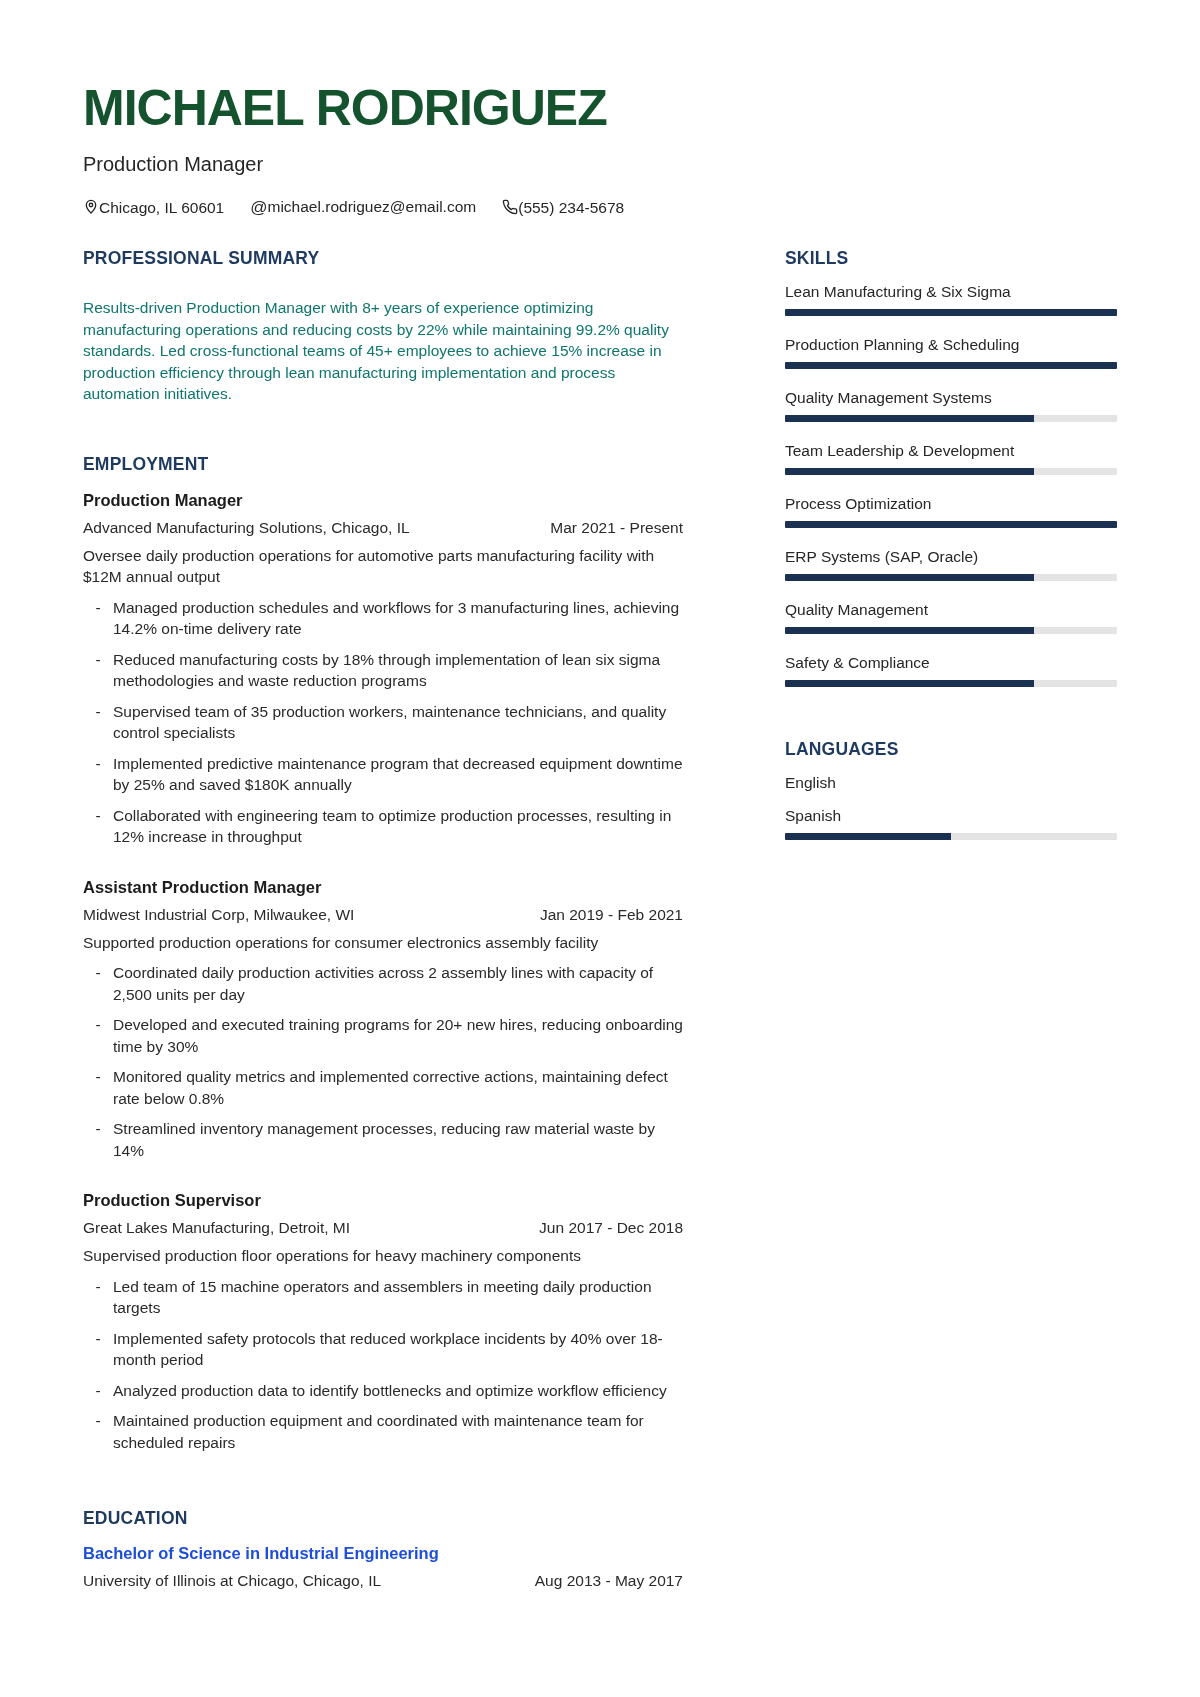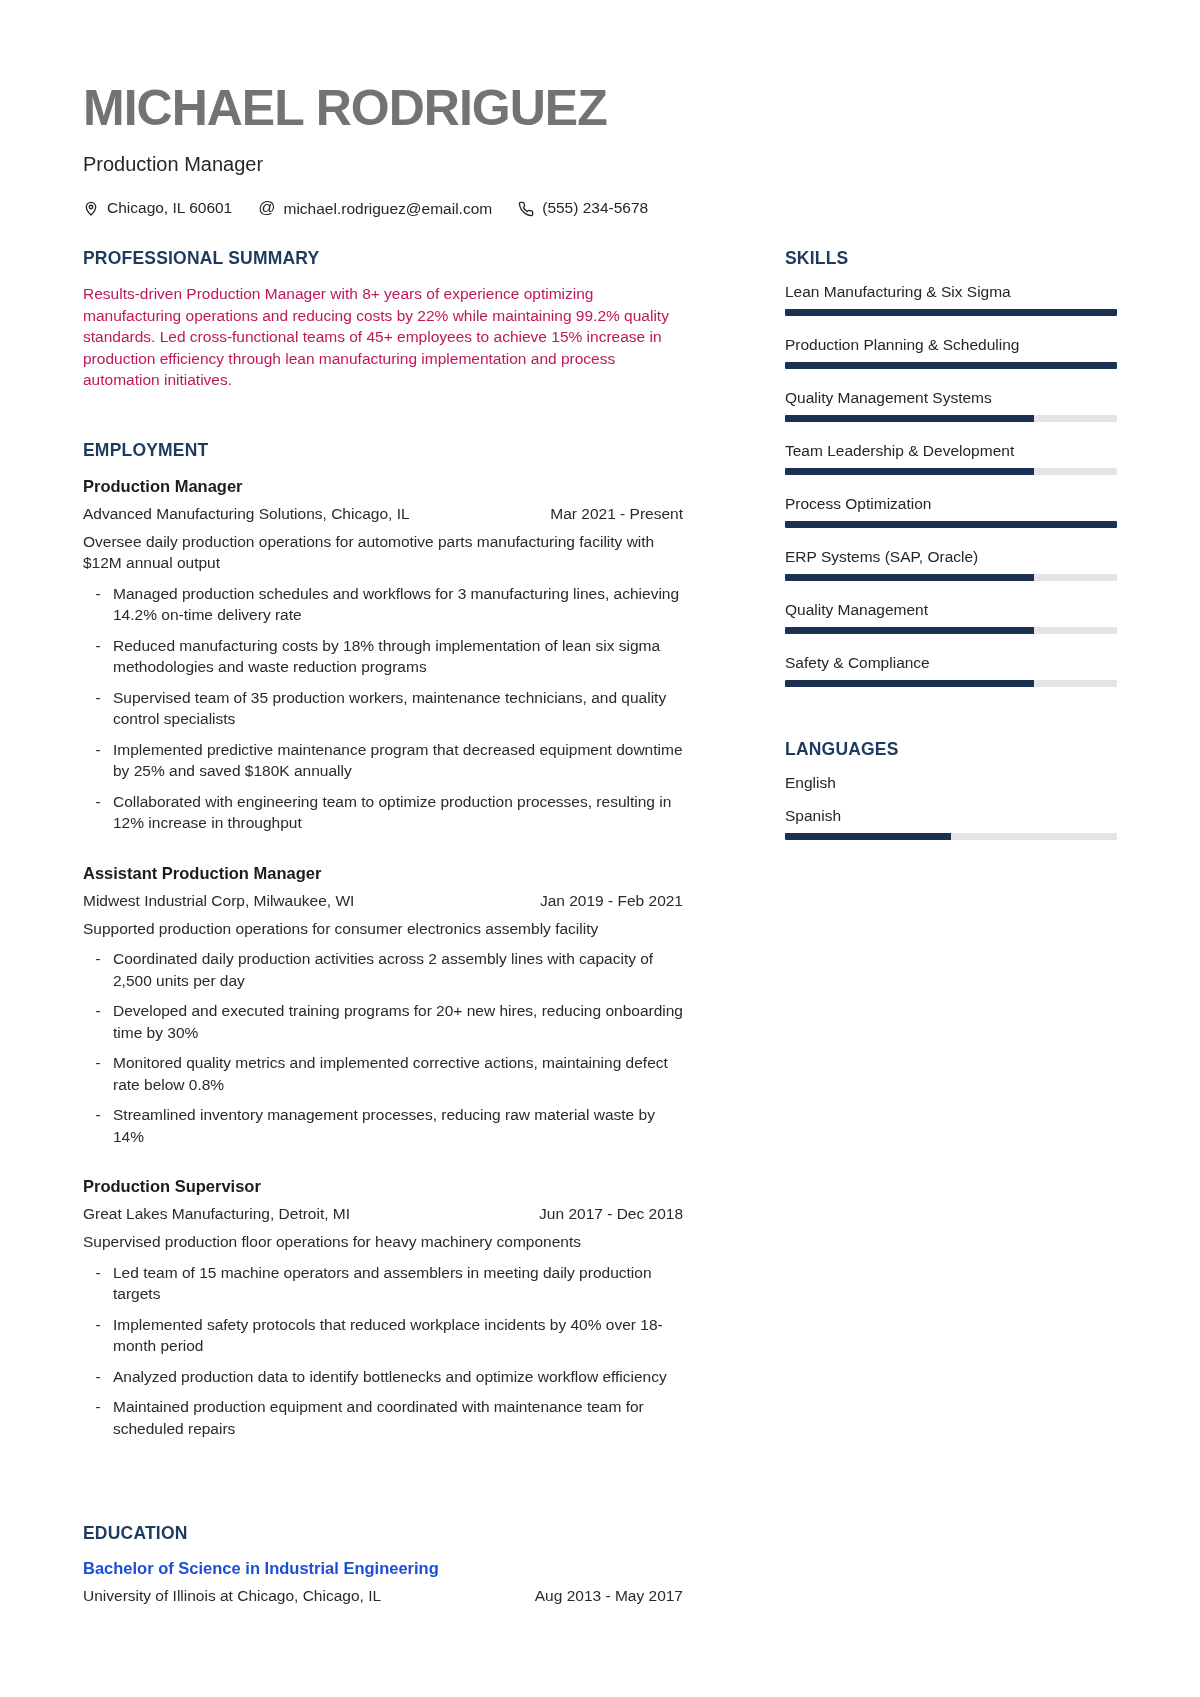--- a/index.html
+++ b/index.html
@@ -21,37 +21,37 @@
     position: absolute;
     left: 83px;
     top: 83px;
     right: 83px;
   }
   
   h1.name {
     font-size: 50px;
     font-weight: 700;
     letter-spacing: -1px;
-    color: #737373;
+    color: #14532d;
     line-height: 1;
   }
   .subtitle {
     margin-top: 20px;
     font-size: 20px;
     color: #262626;
   }
   .contact-row {
     margin-top: 22px;
     display: flex;
     align-items: center;
     gap: 26px;
     font-size: 15.5px;
     color: #262626;
   }
-  .contact-item { display: flex; align-items: flex-end; gap: 8px; }
+  .contact-item { display: flex; align-items: flex-start; }
   .contact-item svg { display: block; }
   .at-glyph { font-size: 17px; font-weight: 400; color: #262626; }
   
   .columns {
     position: absolute;
     left: 83px;
     top: 248px;
     right: 83px;
   }
   .col-left {
@@ -65,24 +65,24 @@
     width: 332px;
   }
   h2.section-heading {
     font-size: 17.5px;
     font-weight: 700;
     color: #1e3a5f;
     letter-spacing: 0.2px;
   }
   
   .summary-text {
-    margin-top: 14px;
+    margin-top: 28px;
     font-size: 15.5px;
     line-height: 21.5px;
-    color: #be185d;
+    color: #0f766e;
   }
   .employment-section { margin-top: 49px; }
   .job { margin-top: 16px; }
   .job + .job { margin-top: 30px; }
   .job-title {
     font-size: 16.5px;
     font-weight: 700;
     color: #1c1c1c;
   }
   .meta-row {
@@ -105,21 +105,21 @@
     margin-top: 9px;
     font-size: 15.5px;
     line-height: 21.5px;
     color: #2a2a2a;
   }
   .bullet .dash {
     flex: 0 0 30px;
     text-align: center;
   }
   .bullet .bullet-text { flex: 1; }
-  .education-section { margin-top: 84px; }
+  .education-section { margin-top: 55px; }
   .degree {
     margin-top: 15px;
     font-size: 16.5px;
     font-weight: 700;
     color: #1d4ed8;
   }
   
   .skill-item { margin-top: 14px; margin-bottom: 20px; }
   .skill-label, .language-label {
     font-size: 15.5px;

